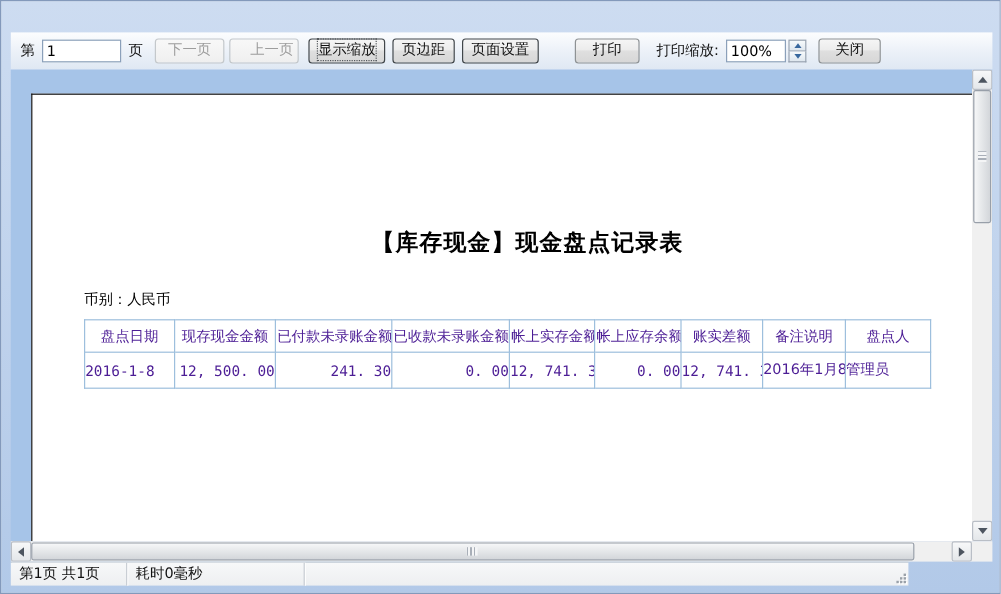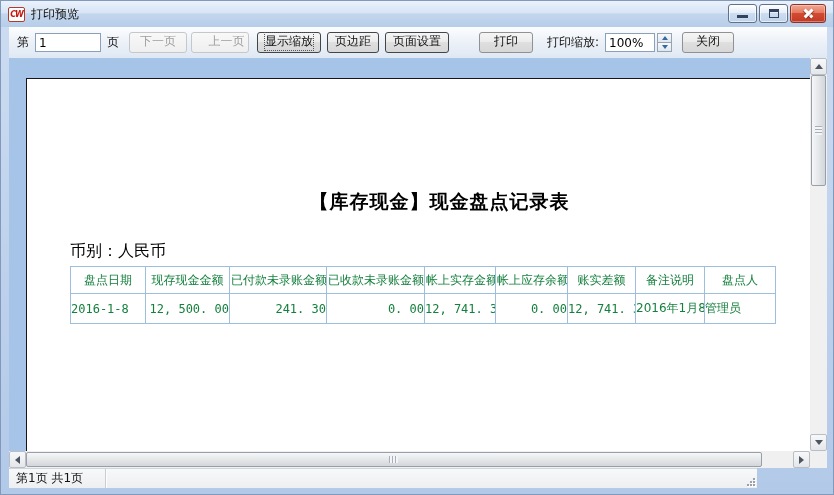--- a/index.html
+++ b/index.html
@@ -59,23 +59,23 @@
   .tri-down-s{width:0;height:0;border-left:3px solid transparent;border-right:3px solid transparent;
             border-top:4px solid #39689e;}
 
   
   .viewport{position:absolute;left:8px;top:57px;width:818px;height:393px;background:#a6c4e8;overflow:hidden;}
   .page{position:absolute;left:17px;top:20px;width:784px;bottom:0;background:#fff;
         border-left:1px solid #161616;border-top:1px solid #161616;overflow:hidden;}
   .doc-title{position:absolute;top:110px;left:0;width:100%;padding-left:42px;text-align:center;
              font-family:Liberation Mono, monospace;font-size:19px;font-weight:bold;
              letter-spacing:1px;color:#000;}
-  .currency{position:absolute;top:162px;left:43px;font-size:16px;color:#000;}
+  .currency{position:absolute;top:162px;left:43px;font-size:12px;color:#000;}
   table.doc-table{position:absolute;top:187px;left:43px;width:705px;border-collapse:collapse;
-                  table-layout:fixed;font-size:12px;color:#15803d;}
+                  table-layout:fixed;font-size:12px;color:#4c1d95;}
   .doc-table th,.doc-table td{border:1px solid #9dbfdd;overflow:hidden;white-space:nowrap;padding:0;}
   .doc-table th{height:27px;font-weight:normal;text-align:center;padding:0 1px;}
   .doc-table td{height:30px;}
   .cell-date{text-align:left;padding-left:4px;font-family:"DejaVu Sans Mono","Liberation Mono",monospace;}
   .cell-num{text-align:right;padding-right:5px;font-family:"DejaVu Sans Mono","Liberation Mono",monospace;}
   .cell-txt{text-align:left;padding-left:2px;}
 
   
   .vscroll{position:absolute;right:0;top:0;width:17px;height:100%;background:#f0f0f0;}
   .sb-btn{position:absolute;width:17px;height:17px;border:1px solid #b9bec6;border-radius:2px;
@@ -120,38 +120,20 @@
 
   
   .ml4{margin-left:4px;} .ml6{margin-left:6px;} .ml8{margin-left:8px;}
   .ml14{margin-left:14px;} .ml16{margin-left:16px;} .ml10{margin-left:10px;}
 </style>
 </head>
 <body>
 
 <div class="window">
 
-  <div class="titlebar">
-    <div class="app-icon">CW</div>
-    <div class="title-text">打印预览</div>
-    <div class="win-controls">
-      <div class="win-btn">
-          <span class="glyph-min"></span>
-        </div>
-      <div class="win-btn">
-          <span class="glyph-max"></span>
-        </div>
-      <div class="win-btn close">
-          <span class="glyph-x">
-            <i></i>
-            <i></i>
-          </span>
-        </div>
-    </div>
-  </div>
 
   <div class="toolbar">
     <span class="tb-label">第</span>
     <input class="tb-input ml6" style="width: 66px;" value="1">
     <span class="tb-label ml6">页</span>
     <button class="btn disabled ml10" style="width:58px;">
         <span>下一页</span>
       </button>
     <button class="btn disabled ml4" style="width:58px;padding-left:20px;">
         <span>上一页</span>
@@ -245,20 +227,21 @@
       <div class="hthumb"></div>
       <div class="sb-btn right">
           <i class="tri-right"></i>
         </div>
     </div>
     <div class="scroll-corner"></div>
   </div>
 
   <div class="statusbar">
     <div class="sb-sec sb-1">第1页 共1页</div>
+    <div class="sb-sec sb-2">耗时0毫秒</div>
     <div class="sb-sec sb-3">
       <span class="grip">
           <i></i>
           <i></i>
           <i></i>
           <i></i>
           <i></i>
           <i></i>
         </span>
     </div>

